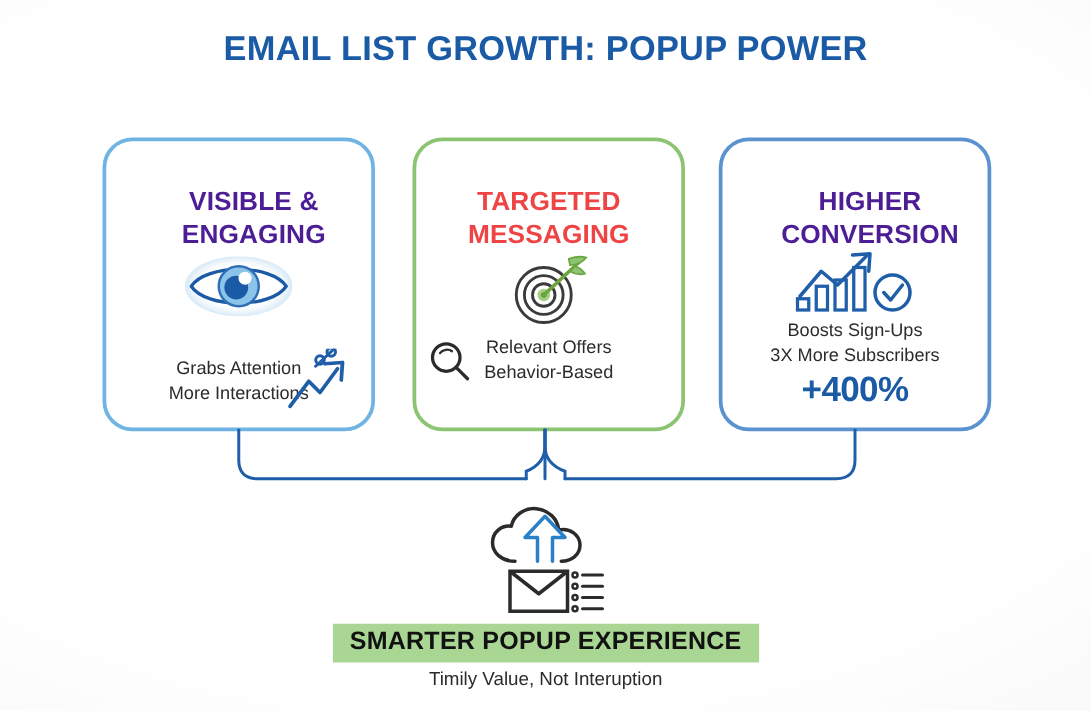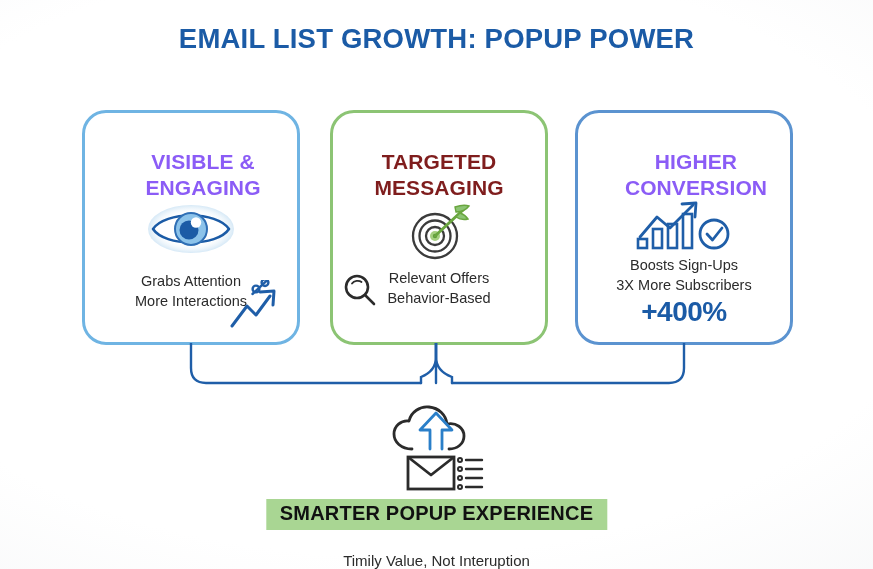--- a/index.html
+++ b/index.html
@@ -54,32 +54,32 @@
   .card-title {
     position: absolute;
     left: 0; right: 0;
     top: 36px;
     text-align: center;
     font-size: 21px;
     font-weight: bold;
     line-height: 26px;
     letter-spacing: 0.1px;
   }
-  .card.c1 .card-title, .card.c3 .card-title { color: #8b5cf6; padding-left: 24px; }
-  .card.c2 .card-title { color: #7f1d1d; }
+  .card.c1 .card-title, .card.c3 .card-title { color: #4c1d95; padding-left: 24px; }
+  .card.c2 .card-title { color: #ef4444; }
 
   .card-lines {
     position: absolute;
     left: 0; right: 0;
     text-align: center;
     font-size: 14.5px;
     line-height: 20px;
     color: #2b2b2b;
   }
-  .card.c1 .card-lines { top: 158px; }
+  .card.c1 .card-lines { top: 172px; }
   .card.c2 .card-lines { top: 155px; }
   .card.c3 .card-lines { top: 142px; }
 
   .big-stat {
     position: absolute;
     left: 0; right: 0;
     top: 183px;
     text-align: center;
     font-size: 28px;
     font-weight: bold;
@@ -130,21 +130,20 @@
     letter-spacing: 0.2px;
     white-space: nowrap;
   }
   .subtitle {
     position: absolute;
     top: 535px;
     left: 0; right: 0;
     text-align: center;
     font-size: 15px;
     color: #2b2b2b;
-    margin-top: 17px;
   }
 </style>
 </head>
 <body>
 
 <div class="stage">
 
   <div class="title">EMAIL LIST GROWTH: POPUP POWER</div>
 
   <div class="card c1">

